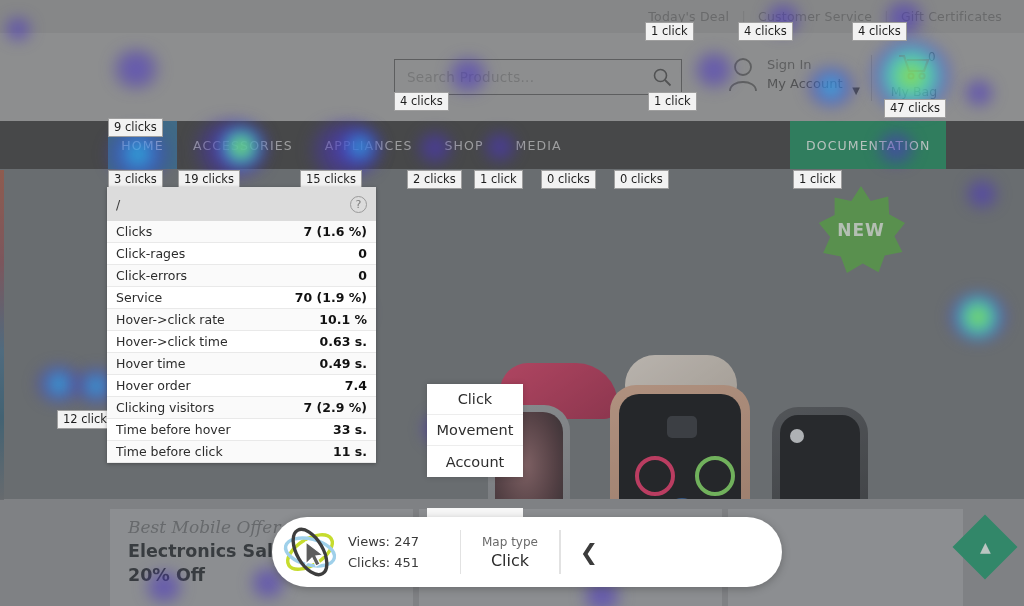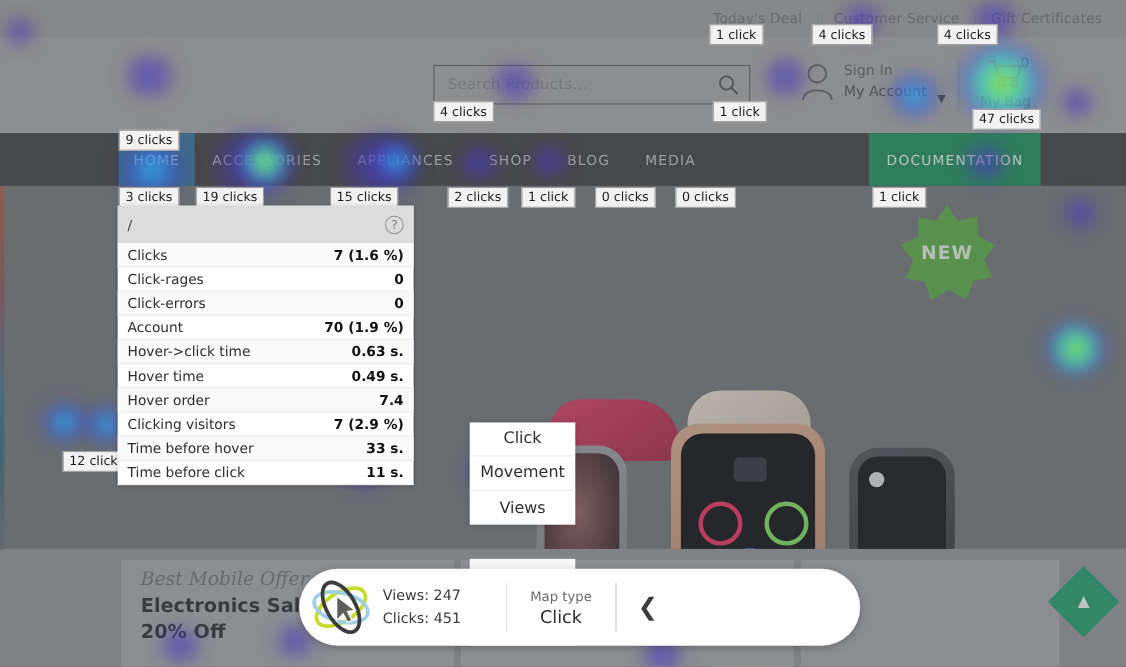--- a/index.html
+++ b/index.html
@@ -271,21 +271,20 @@
     <div class="bagcount">0</div>
     <div class="lbl">My Bag</div>
   </div>
 
   <div class="navbar">
     <div class="navinner">
       <div class="navitem home">HOME</div>
       <div class="navitem">ACCESSORIES</div>
       <div class="navitem">APPLIANCES</div>
       <div class="navitem">SHOP</div>
-      <div class="navitem">BLOG</div>
       <div class="navitem">MEDIA</div>
     </div>
     <div class="navdoc-wrap">
       <div class="navitem doc">DOCUMENTATION</div>
     </div>
   </div>
 
   <div class="hero">
     <div class="watches">
       <div class="band band-red-t"></div>
@@ -402,22 +401,26 @@
       </div>
       <div class="srow">
         <span class="k">Click-rages</span>
         <span class="v">0</span>
       </div>
       <div class="srow">
         <span class="k">Click-errors</span>
         <span class="v">0</span>
       </div>
       <div class="srow">
-        <span class="k">Account</span>
+        <span class="k">Service</span>
         <span class="v">70 (1.9 %)</span>
+      </div>
+      <div class="srow">
+        <span class="k">Hover-&gt;click rate</span>
+        <span class="v">10.1 %</span>
       </div>
       <div class="srow">
         <span class="k">Hover-&gt;click time</span>
         <span class="v">0.63 s.</span>
       </div>
       <div class="srow">
         <span class="k">Hover time</span>
         <span class="v">0.49 s.</span>
       </div>
       <div class="srow">
@@ -436,21 +439,21 @@
         <span class="k">Time before click</span>
         <span class="v">11 s.</span>
       </div>
     </div>
 </div>
 
 <div class="ddfoot"></div>
 <div class="dropdown">
   <div class="ddrow">Click</div>
   <div class="ddrow">Movement</div>
-  <div class="ddrow">Views</div>
+  <div class="ddrow">Account</div>
 </div>
 
 <div class="toolbar">
   <div class="tb-logo">
     <svg width="58" height="52" viewBox="0 0 58 52">
       <ellipse cx="29" cy="26" rx="25" ry="13" fill="none" stroke="#c6dc2e" stroke-width="3.4" transform="rotate(-32 29 26)"></ellipse>
       <ellipse cx="29" cy="26" rx="25" ry="13" fill="none" stroke="#9fd0ea" stroke-width="3.4" transform="rotate(14 29 26)"></ellipse>
       <ellipse cx="29" cy="26" rx="25" ry="13" fill="none" stroke="#3d3d3d" stroke-width="3.4" transform="rotate(60 29 26)"></ellipse>
       <path d="M25 16 L25 38 L31 32 L35 40 L39 38 L35 30 L42 29 Z" fill="#5d5d5d" stroke="#fff" stroke-width="1.2"></path>
     </svg>

